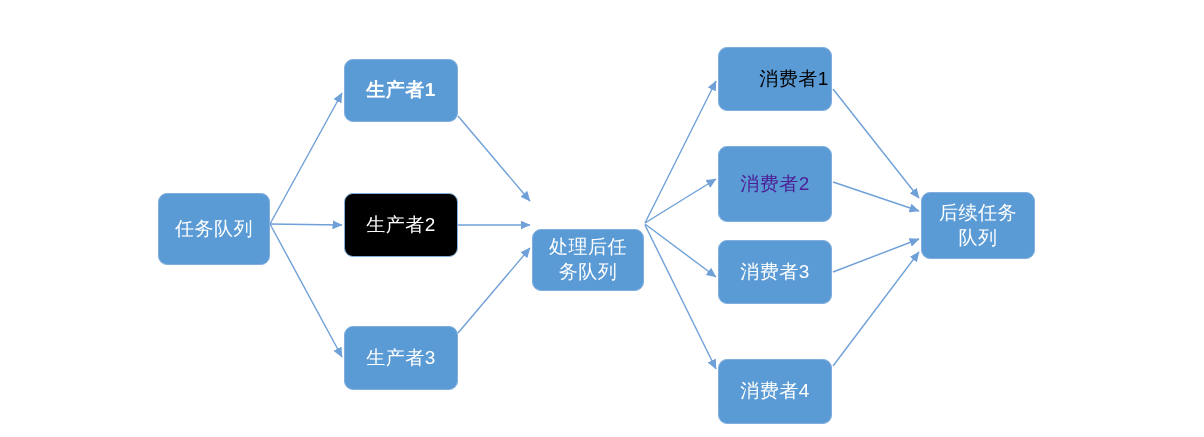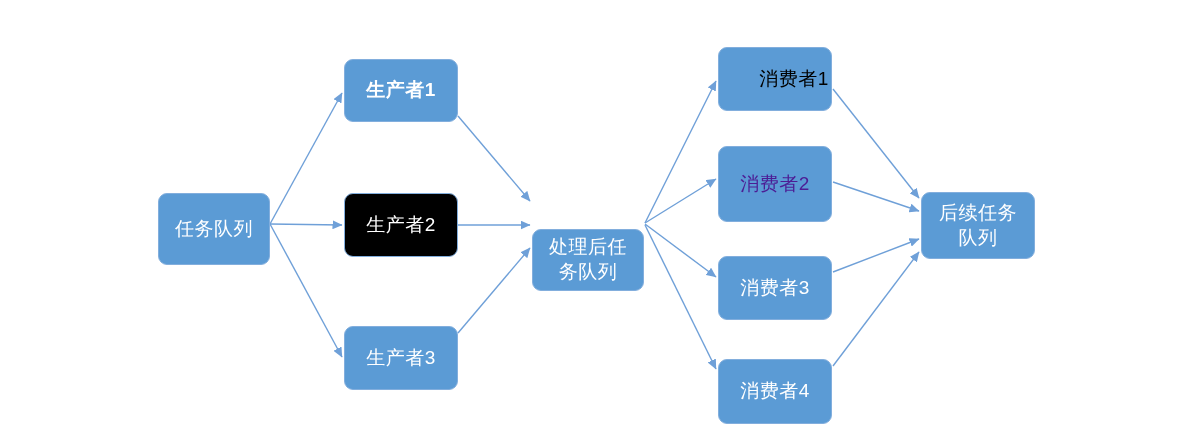--- a/index.html
+++ b/index.html
@@ -66,17 +66,17 @@
       <line x1="833" y1="366" x2="919" y2="252" stroke="#6FA0D8" marker-end="url(#arrowhead)"></line>
     </svg>
 <div class="node" style="left: 158px; top: 193px; width: 112px; height: 72px; background: rgb(91, 155, 213); border: 1px solid rgb(130, 174, 221); color: rgb(255, 255, 255);"><span>任务队列</span></div>
     <div class="node" style="left: 344px; top: 59px; width: 114px; height: 63px; background: rgb(91, 155, 213); border: 1px solid rgb(130, 174, 221); color: rgb(255, 255, 255); font-weight: bold;"><span>生产者1</span></div>
     <div class="node" style="left: 344px; top: 193px; width: 114px; height: 64px; background: #000000; border: 1px solid rgb(130, 174, 221); color: rgb(255, 255, 255);"><span>生产者2</span></div>
     <div class="node" style="left: 344px; top: 326px; width: 114px; height: 64px; background: rgb(91, 155, 213); border: 1px solid rgb(130, 174, 221); color: rgb(255, 255, 255);"><span>生产者3</span></div>
     <div class="node" style="left: 532px; top: 193px; width: 112px; height: 62px; background: rgb(91, 155, 213); border: 1px solid rgb(130, 174, 221); color: rgb(255, 255, 255); margin-top: 36px;"><span>处理后任
 务队列</span></div>
     <div class="node" style="left: 718px; top: 47px; width: 114px; height: 64px; background: rgb(91, 155, 213); border: 1px solid rgb(130, 174, 221); color: #000000; padding-left: 38px;"><span>消费者1</span></div>
     <div class="node" style="left: 718px; top: 146px; width: 114px; height: 76px; background: rgb(91, 155, 213); border: 1px solid rgb(130, 174, 221); color: #4c1d95; text-align: center;"><span>消费者2</span></div>
-    <div class="node" style="left: 718px; top: 256px; width: 114px; height: 64px; background: rgb(91, 155, 213); border: 1px solid rgb(130, 174, 221); color: rgb(255, 255, 255);"><span>消费者3</span></div>
+    <div class="node" style="left: 718px; top: 240px; width: 114px; height: 64px; background: rgb(91, 155, 213); border: 1px solid rgb(130, 174, 221); color: rgb(255, 255, 255);"><span>消费者3</span></div>
     <div class="node" style="left: 718px; top: 339px; width: 114px; height: 65px; background: rgb(91, 155, 213); border: 1px solid rgb(130, 174, 221); color: rgb(255, 255, 255); margin-top: 20px;"><span>消费者4</span></div>
     <div class="node" style="left: 921px; top: 192px; width: 114px; height: 67px; background: rgb(91, 155, 213); border: 1px solid rgb(130, 174, 221); color: rgb(255, 255, 255); text-align: center;"><span>后续任务
 队列</span></div>
   </div>
 
 </body></html>

